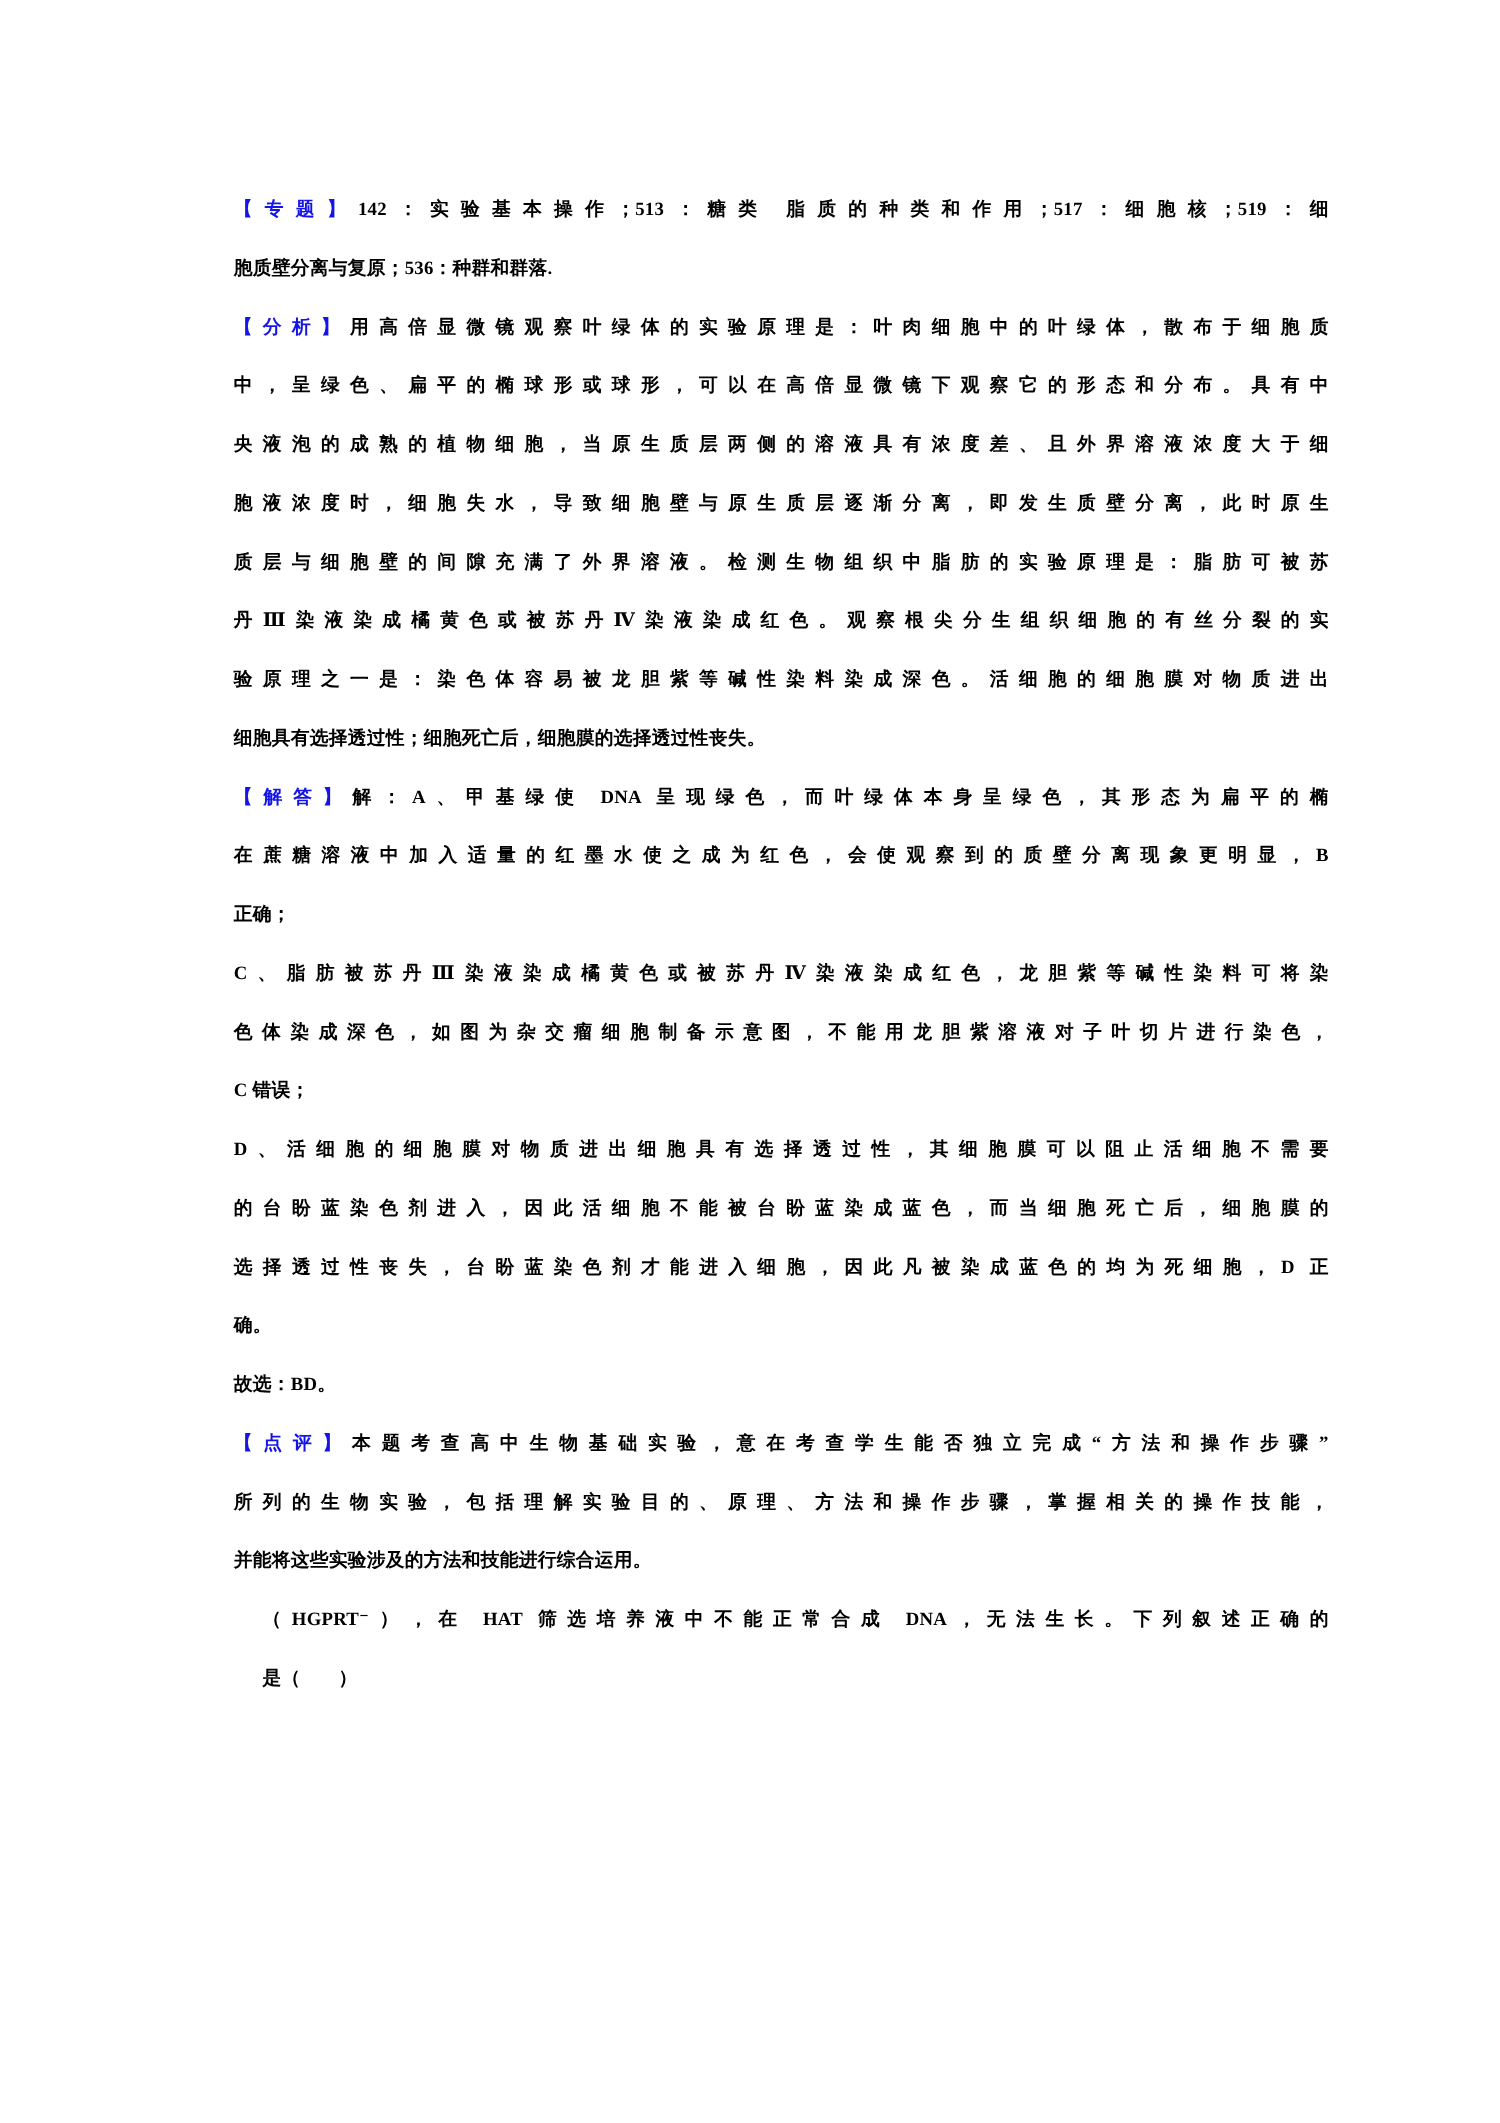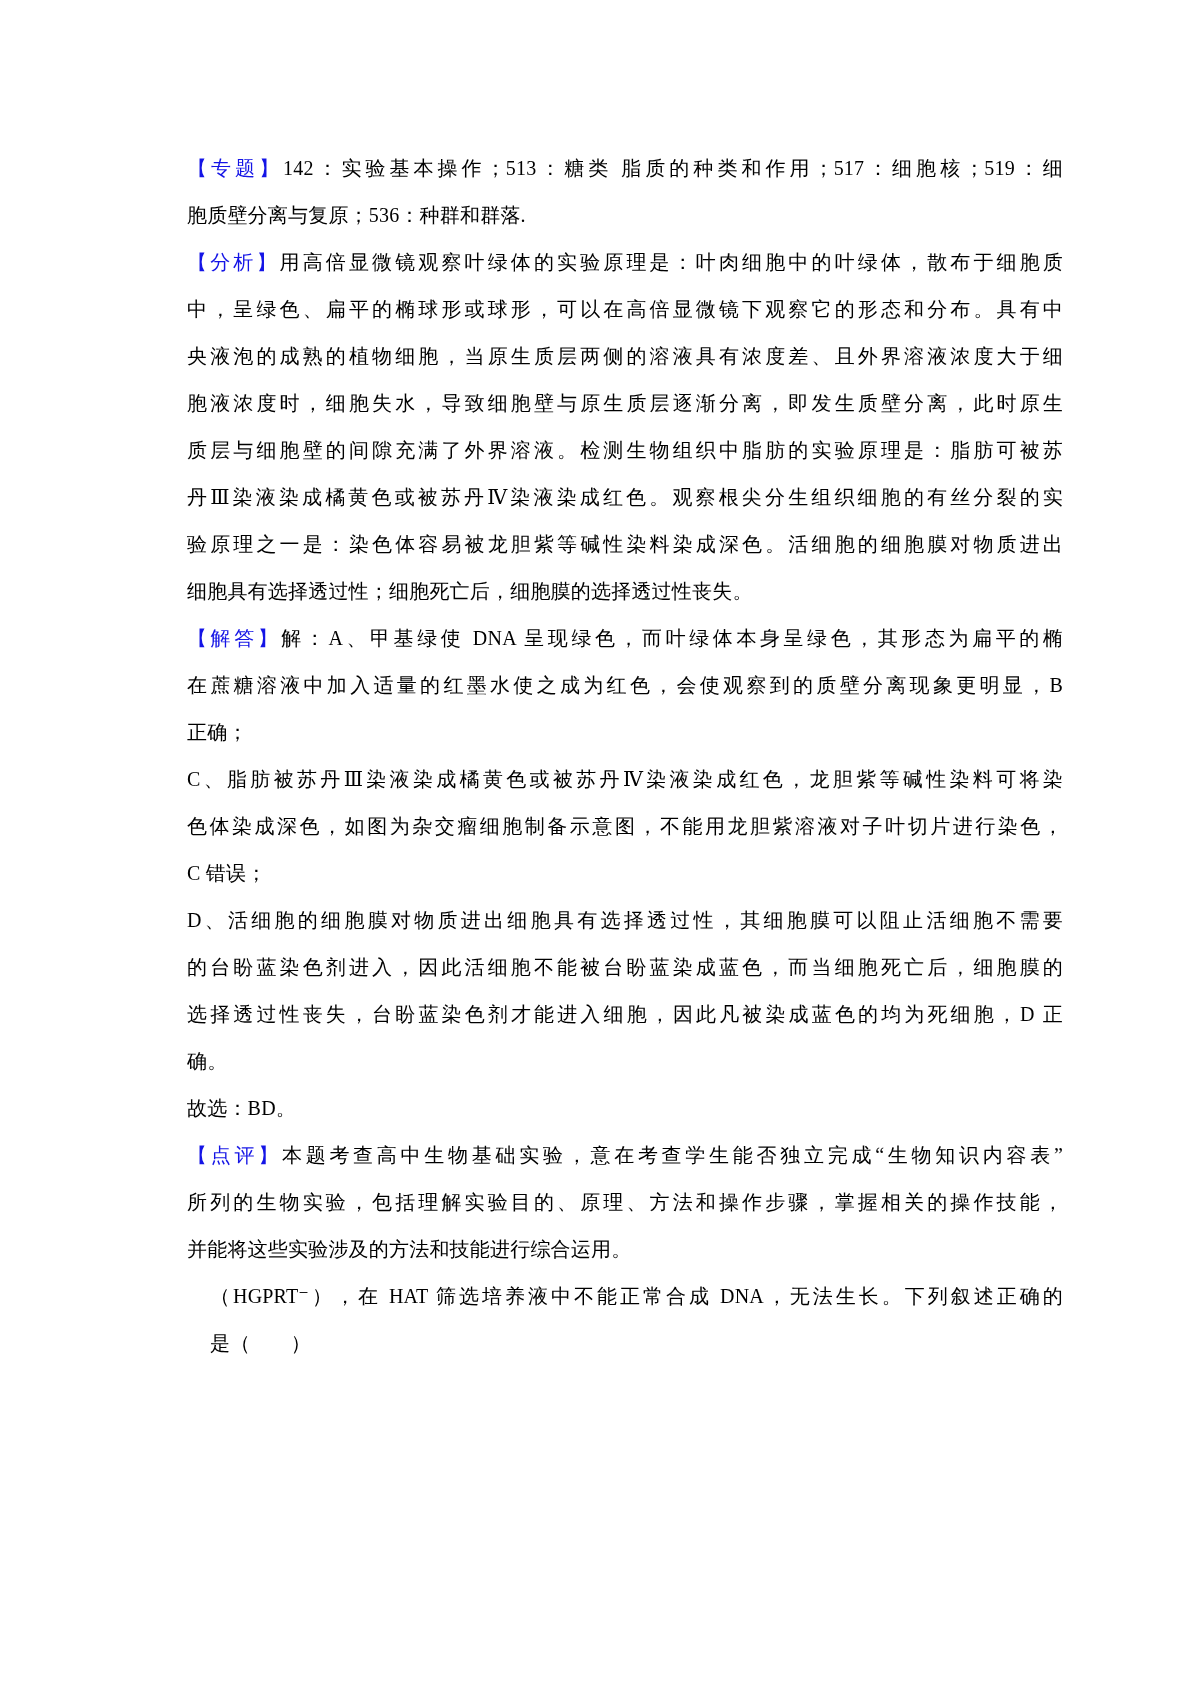--- a/index.html
+++ b/index.html
@@ -15,23 +15,24 @@
   .page { position: absolute; inset: 0; background: #ffffff; }
   .content {
     position: absolute;
     left: 187px;
     top: 145px;
     width: 876px;
   }
   .ln {
     height: 47px;
     line-height: 47px;
-    font-size: 20px;
+    font-size: 15px;
     letter-spacing: 0.2px;
     text-align: left;
+    font-weight: bold;
   }
   .just {
     text-align: justify;
     text-align-last: justify;
     text-justify: inter-character;
   }
   .lbl { color: #1414e6; }
   .q-first { margin-left: -5px; }
   .q-cont { padding-left: 23px; }
 </style>
@@ -58,21 +59,21 @@
     <div class="ln">正确；</div>
     <div class="ln just">C、脂肪被苏丹Ⅲ染液染成橘黄色或被苏丹Ⅳ染液染成红色，龙胆紫等碱性染料可将染</div>
     <div class="ln just">色体染成深色，如图为杂交瘤细胞制备示意图，不能用龙胆紫溶液对子叶切片进行染色，</div>
     <div class="ln">C 错误；</div>
     <div class="ln just">D、活细胞的细胞膜对物质进出细胞具有选择透过性，其细胞膜可以阻止活细胞不需要</div>
     <div class="ln just">的台盼蓝染色剂进入，因此活细胞不能被台盼蓝染成蓝色，而当细胞死亡后，细胞膜的</div>
     <div class="ln just">选择透过性丧失，台盼蓝染色剂才能进入细胞，因此凡被染成蓝色的均为死细胞，D 正</div>
     <div class="ln">确。</div>
     <div class="ln">故选：BD。</div>
 
-    <div class="ln just"><span class="lbl">【点评】</span><span>本题考查高中生物基础实验，意在考查学生能否独立完成“生物知识内容表”</span></div>
+    <div class="ln just"><span class="lbl">【点评】</span><span>本题考查高中生物基础实验，意在考查学生能否独立完成“方法和操作步骤”</span></div>
     <div class="ln just">所列的生物实验，包括理解实验目的、原理、方法和操作步骤，掌握相关的操作技能，</div>
     <div class="ln">并能将这些实验涉及的方法和技能进行综合运用。</div>
 
     <div class="ln just q-cont">（HGPRT⁻），在 HAT 筛选培养液中不能正常合成 DNA，无法生长。下列叙述正确的</div>
     <div class="ln q-cont">是（　　）</div>
 
   </div>
 </div>
 
 </body></html>

